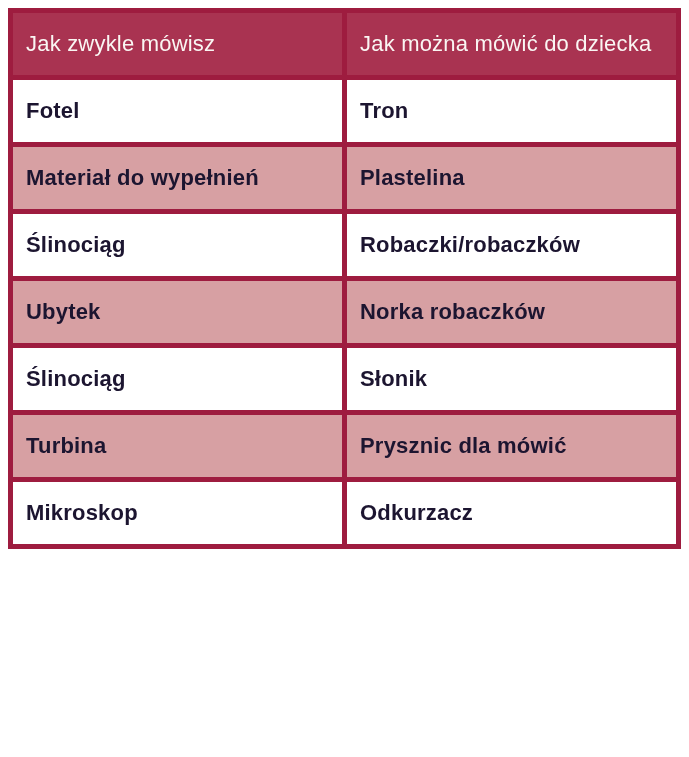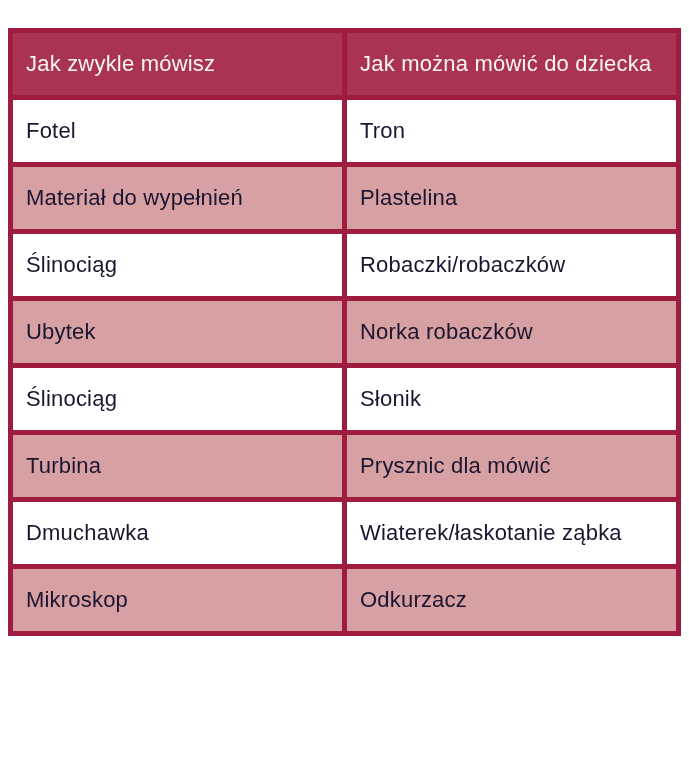--- a/index.html
+++ b/index.html
@@ -20,21 +20,20 @@
     width: 689px;
     height: 757px;
     box-sizing: border-box;
     padding: 8px;
     background: var(--page-bg);
   }
   table.vocab-table {
     border-collapse: collapse;
     width: 673px;
     table-layout: fixed;
-    margin-top: 20px;
   }
   .vocab-table col { width: 50%; }
   .vocab-table th,
   .vocab-table td {
     border: 5px solid var(--border-color);
     text-align: left;
     vertical-align: middle;
     height: 62px;
     box-sizing: content-box;
     padding: 0 6px 0 13px;
@@ -44,21 +43,21 @@
     white-space: nowrap;
   }
   .vocab-table thead th {
     background: var(--header-bg);
     color: var(--header-text);
     font-weight: 400;
   }
   .vocab-table tbody td {
     color: var(--body-text);
     background: var(--row-bg);
-    font-weight: 400;
+    font-weight: 700;
   }
   .vocab-table tbody tr:nth-child(even) td {
     background: var(--row-alt-bg);
   }
 </style>
 </head>
 <body>
 
 <div class="page">
   <table class="vocab-table">
@@ -91,22 +90,18 @@
       </tr>
       <tr>
         <td>Ślinociąg</td>
         <td>Słonik</td>
       </tr>
       <tr>
         <td>Turbina</td>
         <td>Prysznic dla mówić</td>
       </tr>
       <tr>
-        <td>Dmuchawka</td>
-        <td>Wiaterek/łaskotanie ząbka</td>
-      </tr>
-      <tr>
         <td>Mikroskop</td>
         <td>Odkurzacz</td>
       </tr>
     </tbody>
   </table>
 </div>
 
 </body></html>

